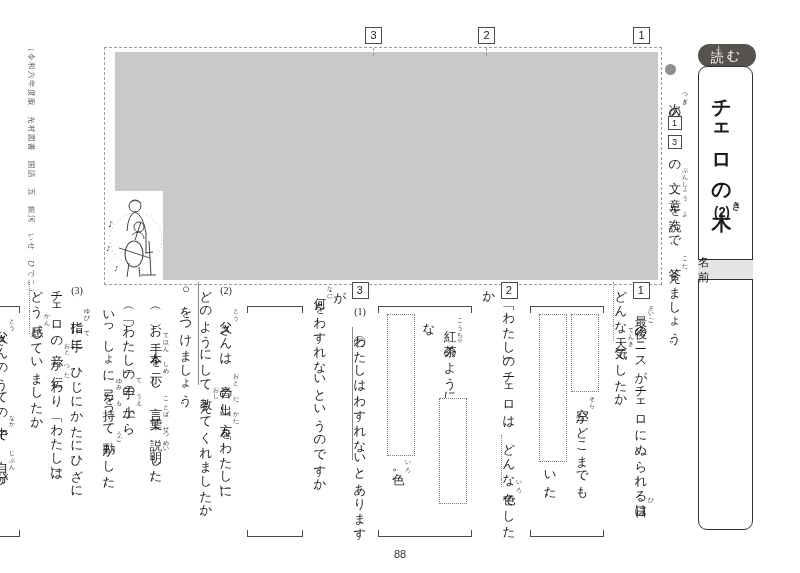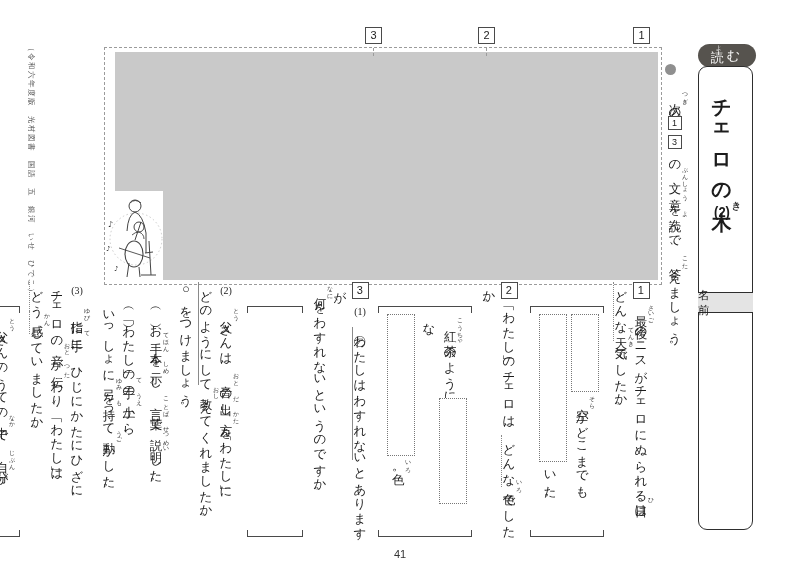--- a/index.html
+++ b/index.html
@@ -30,21 +30,21 @@
          color:#fff;display:flex;align-items:center;justify-content:center;font-size:13px;letter-spacing:3px;
          font-family:"Liberation Sans",sans-serif;}
   .badge rt{color:#fff;font-size:6px;}
   .title-box{position:absolute;top:66px;right:47px;width:53px;height:462px;border:1.3px solid #2e2e2e;
              border-radius:9px;background:#fff;}
   .title{position:absolute;top:18px;left:50%;transform:translateX(-50%);writing-mode:vertical-rl;
          font-size:20px;font-weight:bold;letter-spacing:5px;font-family:"Liberation Sans",sans-serif;}
   .tcy{text-combine-upright:all;font-size:0.72em;letter-spacing:0;}
   .name-strip{position:absolute;top:192px;left:-1px;right:-1px;height:19px;background:#e4e4e4;
               border-top:1.2px solid #2e2e2e;border-bottom:1.2px solid #2e2e2e;display:flex;align-items:center;
-              justify-content:center;font-size:11.5px;letter-spacing:8px;font-family:"Liberation Sans",sans-serif;margin-top:33px;}
+              justify-content:center;font-size:11.5px;letter-spacing:8px;font-family:"Liberation Sans",sans-serif;}
   .name-area{position:absolute;top:213px;left:0;right:0;bottom:0;}
   
   .questions{position:absolute;top:282px;right:146px;height:266px;writing-mode:vertical-rl;
              font-size:12.5px;line-height:1.6;letter-spacing:0.5px;}
   .qblock{height:100%;margin-left:7px;}
   .em-dotted{border-left:1.5px dotted #8a8a8a;}
   .em-solid{border-left:1px solid #8a8a8a;}
   
   .bracket{position:relative;border-top:1.5px solid #4a4a4a;border-bottom:1.5px solid #4a4a4a;
            margin-top:24px;margin-left:8px;height:215px;padding:7px 5px;}
@@ -148,14 +148,14 @@
     <div class="qblock">
       <span class="sublabel">(3)</span>
       <span><ruby>指<rt>ゆび</rt></ruby><span>に</span><ruby>手<rt>て</rt></ruby><span>に、ひじにかたにひざに、</span><br><span>チェロの</span><ruby>音<rt>おと</rt></ruby><span>が</span><ruby>伝<rt>つた</rt></ruby><span>わり、「わたし」は、</span><br><span class="em-dotted">どう</span><ruby class="em-dotted">感<rt>かん</rt></ruby><span class="em-dotted">じ</span><span>ていましたか。</span></span>
     </div>
     <div class="bracket">
         <div class="acol"><ruby>父<rt>とう</rt></ruby><span>さんのうての</span><ruby>中<rt>なか</rt></ruby><span>で、</span><ruby>自分<rt>じぶん</rt></ruby><span>が</span></div>
       </div>
 
   </div>
 
-  <div class="pagenum">41</div>
+  <div class="pagenum">88</div>
 </div>
 
 </body></html>

